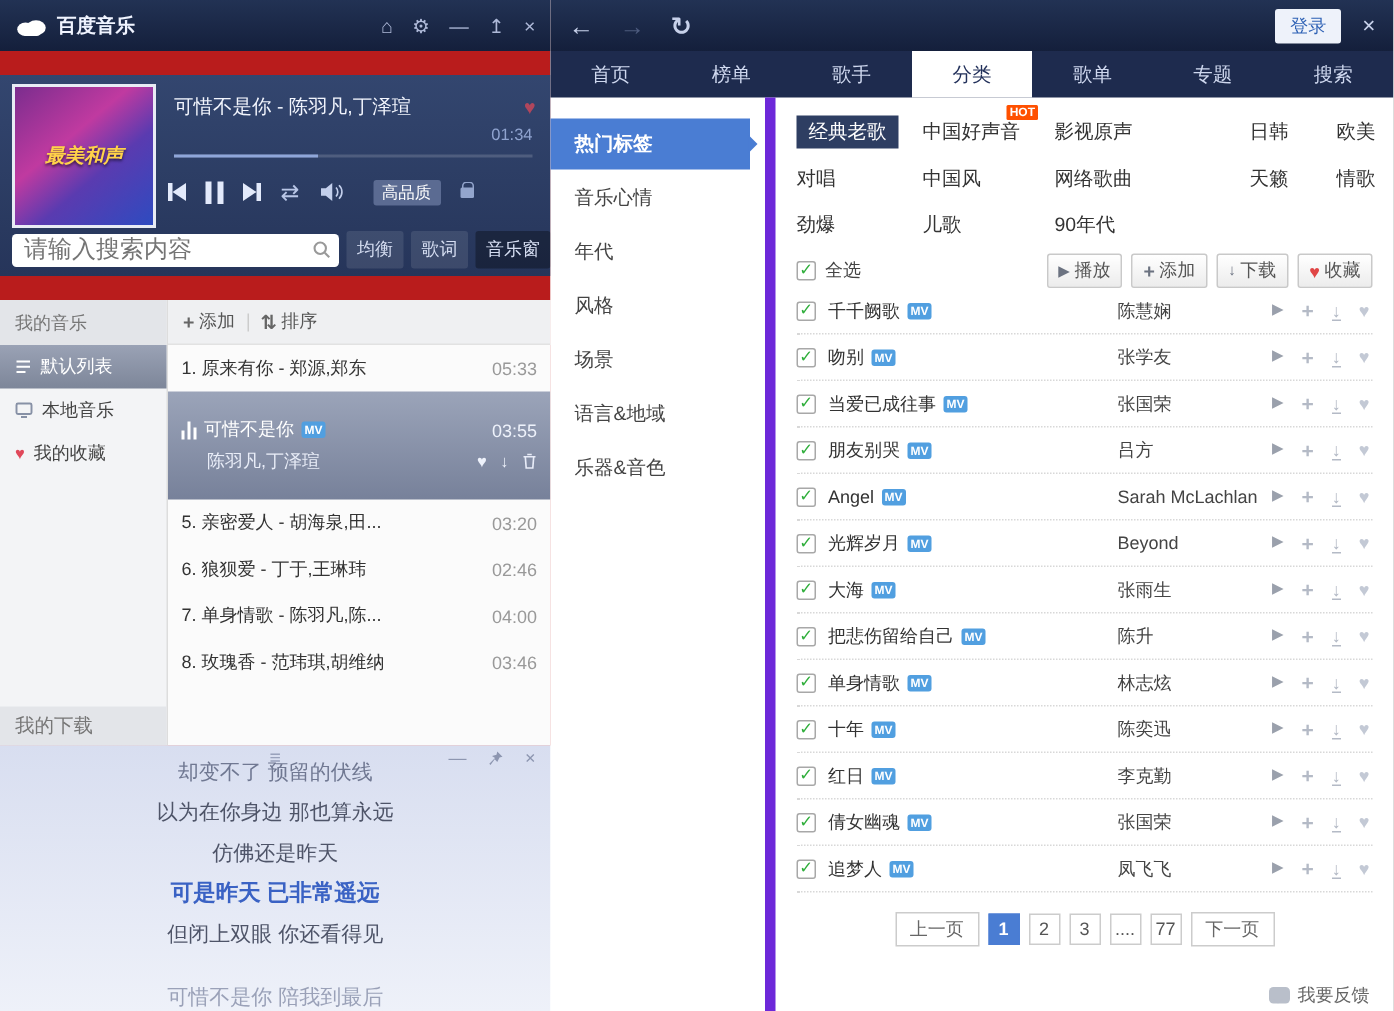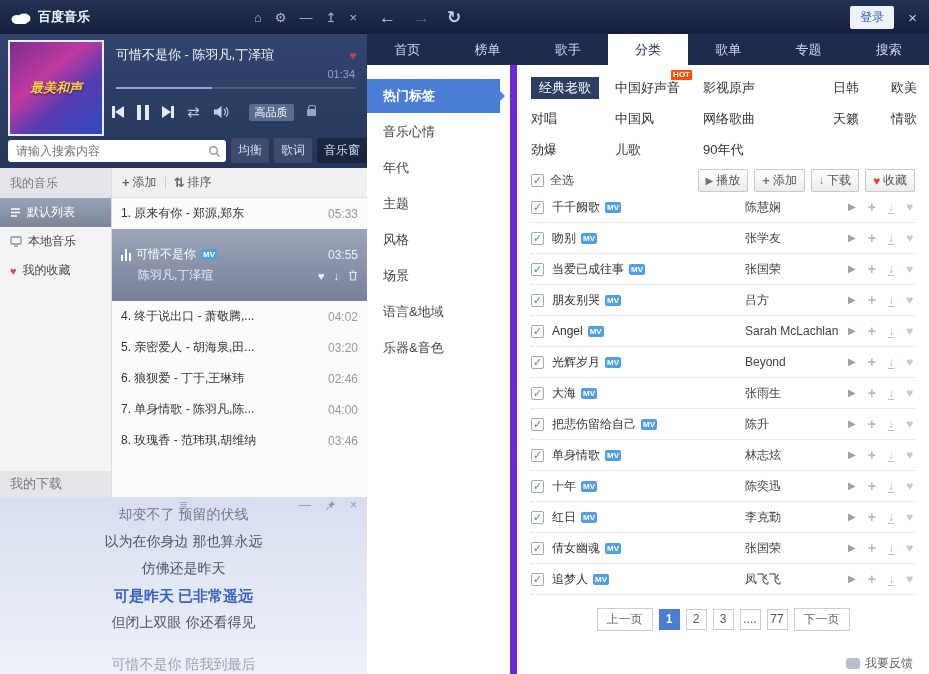--- a/index.html
+++ b/index.html
@@ -8,21 +8,21 @@
 
   
   .titlebar { height:34px; background:linear-gradient(#223254,#141f3b); display:flex; align-items:center; padding:0 10px; color:#fff; }
   .cb { width:13px; height:13px; border:1px solid #a8a8a8; background:#fff; border-radius:2px;
         display:inline-flex; align-items:center; justify-content:center; flex:none; cursor:pointer; }
   .cb span { color:#2fae3b; font-size:11px; font-weight:bold; line-height:1; }
   .mv-badge { background:#519fe0; color:#fff; font-size:8px; font-weight:bold; line-height:11px;
               padding:0 2px; border-radius:2px; flex:none; }
 
   
-  .player-win { position:absolute; left:0; top:0; width:367px; height:497px; display:flex; flex-direction:column; background:#b91c1c; }
+  .player-win { position:absolute; left:0; top:0; width:367px; height:497px; display:flex; flex-direction:column; background:#b91c1c;gap:16px; }
   .logo-cloud { display:inline-flex; margin-right:6px; }
   .app-name { font-size:13px; font-weight:bold; color:#f0f4ff; }
   .win-icons { margin-left:auto; display:flex; gap:13px; color:#aeb9d8; font-size:13px; }
   .win-icons span { cursor:pointer; line-height:1; }
 
   .p-main { position:relative; height:134px; background:linear-gradient(#33466f,#26355a); flex:none; }
   .album-art { position:absolute; left:8px; top:6px; width:96px; height:96px; border:2px solid #e8ecf5;
                background:linear-gradient(140deg,#7b2d8e 0%,#c03aa0 38%,#5a3bb0 62%,#2e4bc0 100%);
                display:flex; align-items:center; justify-content:center; cursor:pointer; }
   .album-art span { color:#ffd24a; font-size:13px; font-weight:bold; font-style:italic; text-shadow:0 1px 2px rgba(0,0,0,.6); }
@@ -38,21 +38,21 @@
   .tri-l { width:0; height:0; border:6px solid transparent; border-left:0; border-right:9px solid #e3eafb; }
   .tri-r { width:0; height:0; border:6px solid transparent; border-right:0; border-left:9px solid #e3eafb; }
   .pause { gap:4px; } .pause i { width:4px; height:15px; background:#e3eafb; display:block; }
   .repeat { color:#b9c6e6; font-size:15px; }
   .quality-badge { margin-left:6px; background:#5b6b92; color:#fff; font-size:11px; padding:1px 6px; border-radius:2px; cursor:pointer; }
   .lock { width:9px; height:7px; background:#93a5cd; border-radius:1px; position:relative; display:inline-block; }
   .lock::before { content:''; position:absolute; left:1.5px; top:-4px; width:6px; height:4px;
                   border:1.5px solid #93a5cd; border-bottom:none; border-radius:3px 3px 0 0; }
   .search-row { position:absolute; left:8px; right:6px; bottom:5px; display:flex; align-items:center; gap:5px; }
   .search-box { position:relative; flex:none; }
-  .search-box input { width:218px; height:22px; border:none; border-radius:3px; padding:0 24px 0 8px; font-size:12px; color:#333; outline:none; }
+  .search-box input { width:218px; height:22px; border:none; border-radius:3px; padding:0 24px 0 8px; font-size:16px; color:#333; outline:none; }
   .search-ic { position:absolute; right:5px; top:4px; }
   .dock-btn { border:none; background:rgba(255,255,255,.10); color:#d6def2; font-size:12px; padding:4px 7px; border-radius:2px; cursor:pointer; white-space:nowrap; }
   .dock-btn.active { background:rgba(0,0,0,.32); }
 
   .p-body { display:flex; flex:1; min-height:0; }
   .p-sidebar { width:112px; background:#f3f4f6; border-right:1px solid #ddd; display:flex; flex-direction:column; }
   .sb-header { height:30px; line-height:30px; background:#e3e5e9; color:#777; font-size:12px; padding-left:10px; }
   .sb-item { height:29px; display:flex; align-items:center; gap:6px; padding-left:10px; font-size:12px; color:#444; cursor:pointer; }
   .sb-item svg { color:#8791a6; flex:none; }
   .sb-item.active { background:linear-gradient(#9aa2b5,#7d8699); color:#fff; }
@@ -296,29 +296,20 @@
                   <span>♥</span>
                   <span>↓</span>
                   <svg width="10" height="11" viewBox="0 0 10 11">
                     <path d="M1 2.5h8M3.5 1h3M2.2 2.5l.6 7.5h4.4l.6-7.5" fill="none" stroke="#e8ecf8" stroke-width="1.1"></path>
                   </svg>
                 </span>
               </div>
             </div>
 
 
-            <div class="pl-row">
-              <div class="pl-l1">
-
-                <span class="pl-title">4. 终于说出口 - 萧敬腾,...</span>
-
-                <span class="pl-time">04:02</span>
-              </div>
-
-            </div>
 
             <div class="pl-row">
               <div class="pl-l1">
 
                 <span class="pl-title">5. 亲密爱人 - 胡海泉,田...</span>
 
                 <span class="pl-time">03:20</span>
               </div>
 
             </div>
@@ -416,21 +407,20 @@
 
     <div class="b-content">
       <div class="cats">
 
           <div class="cat-item active">热门标签</div>
 
           <div class="cat-item">音乐心情</div>
 
           <div class="cat-item">年代</div>
 
-          <div class="cat-item">主题</div>
 
           <div class="cat-item">风格</div>
 
           <div class="cat-item">场景</div>
 
           <div class="cat-item">语言&amp;地域</div>
 
           <div class="cat-item">乐器&amp;音色</div>
 
       </div>

